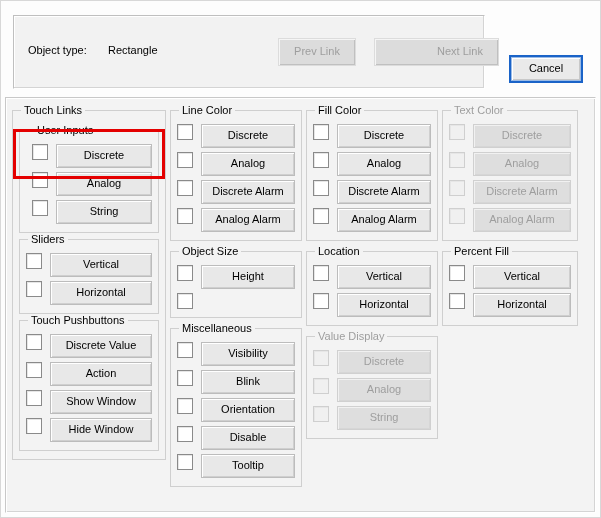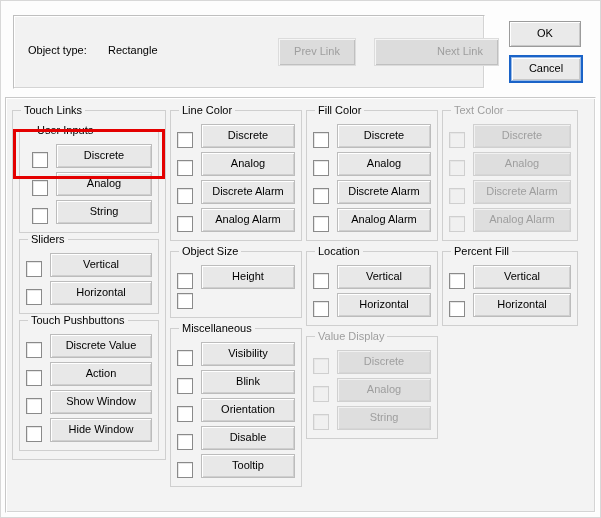--- a/index.html
+++ b/index.html
@@ -133,21 +133,21 @@
   fieldset.group > legend {
     padding: 0 3px;
     margin-left: 2px;
     color: #000;
     background: #f3f3f3;
   }
   fieldset.group.dim > legend { color: #9e9e9e; }
 
   .row {
     display: flex;
-    align-items: flex-end;
+    align-items: flex-start;
     gap: 8px;
     margin-top: 4px;
   }
   .row:first-of-type { margin-top: 2px; }
   .cb {
     width: 14px;
     height: 14px;
     background: #fff;
     border: 1px solid #8a8a8a;
     box-shadow: inset 1px 1px 0 #e6e6e6;
@@ -192,21 +192,20 @@
 
   <div class="top-strip">
     <div class="obj-frame">
       <div class="obj-inner">
         <span class="obj-label">Object type:</span>
         <span class="obj-value">Rectangle</span>
         <div class="nav-btn nav-prev">Prev Link</div>
         <div class="nav-btn nav-next">Next Link</div>
       </div>
     </div>
-    <div class="ok-btn">OK</div>
     <div class="cancel-btn">Cancel</div>
   </div>
 
   <div class="panel-area">
     <div class="cols">
 
       <div class="col col-1">
         <fieldset class="group">
           <legend>Touch Links</legend>
 

